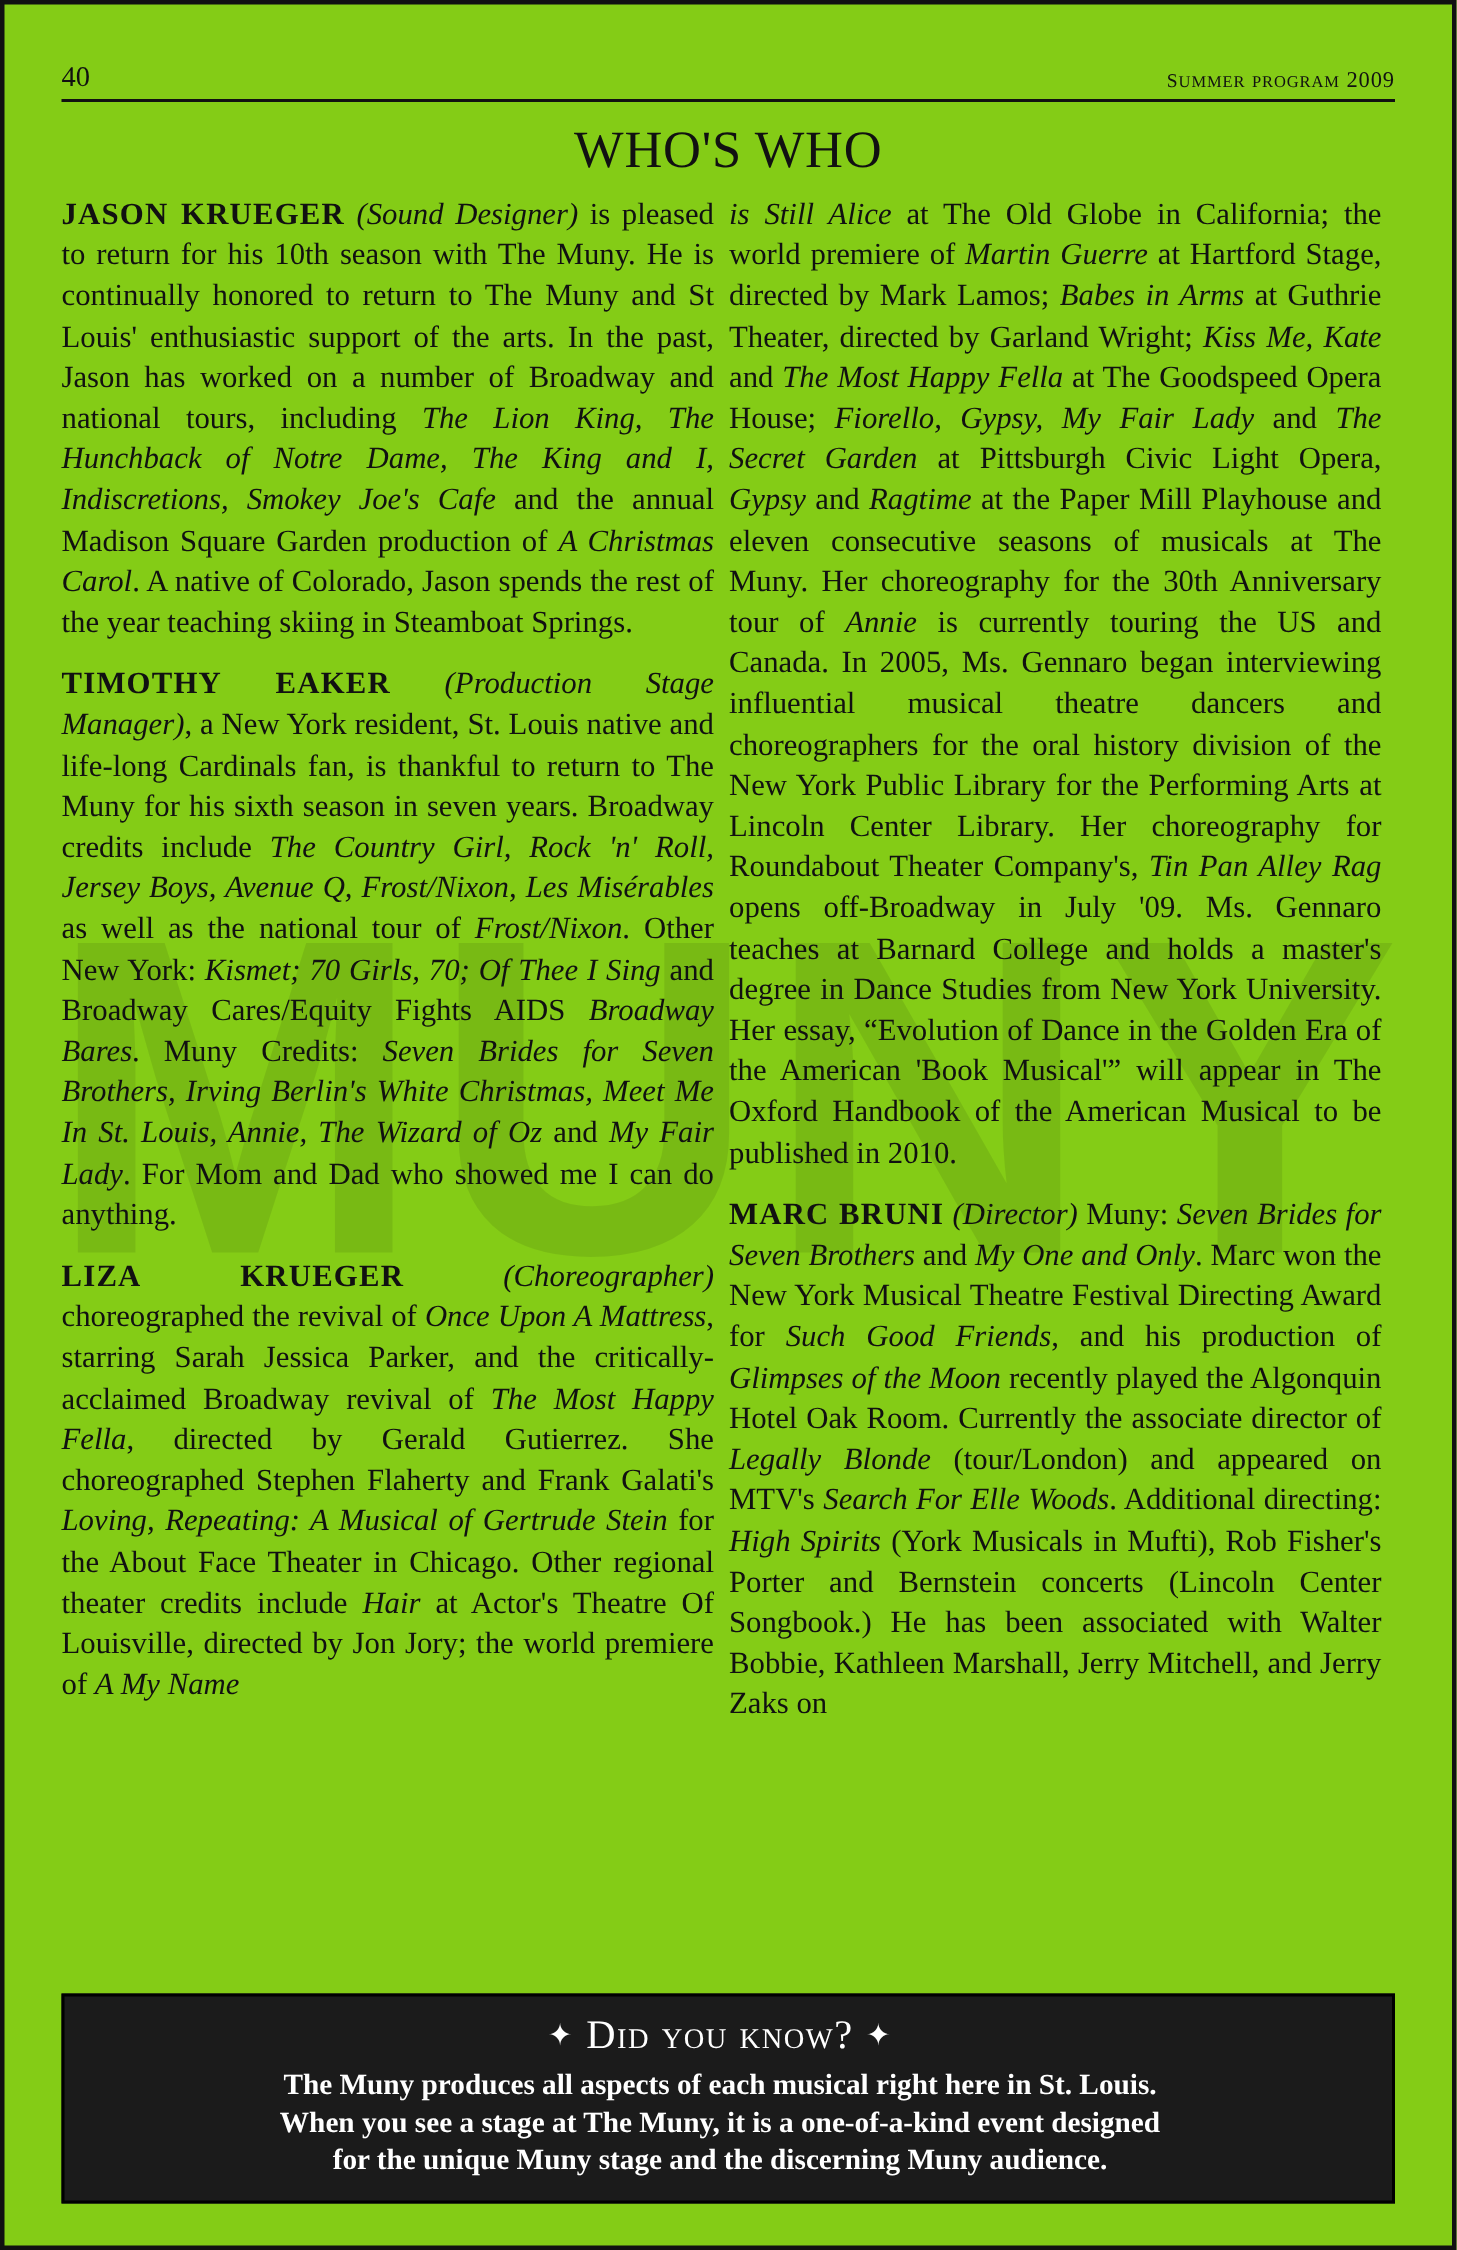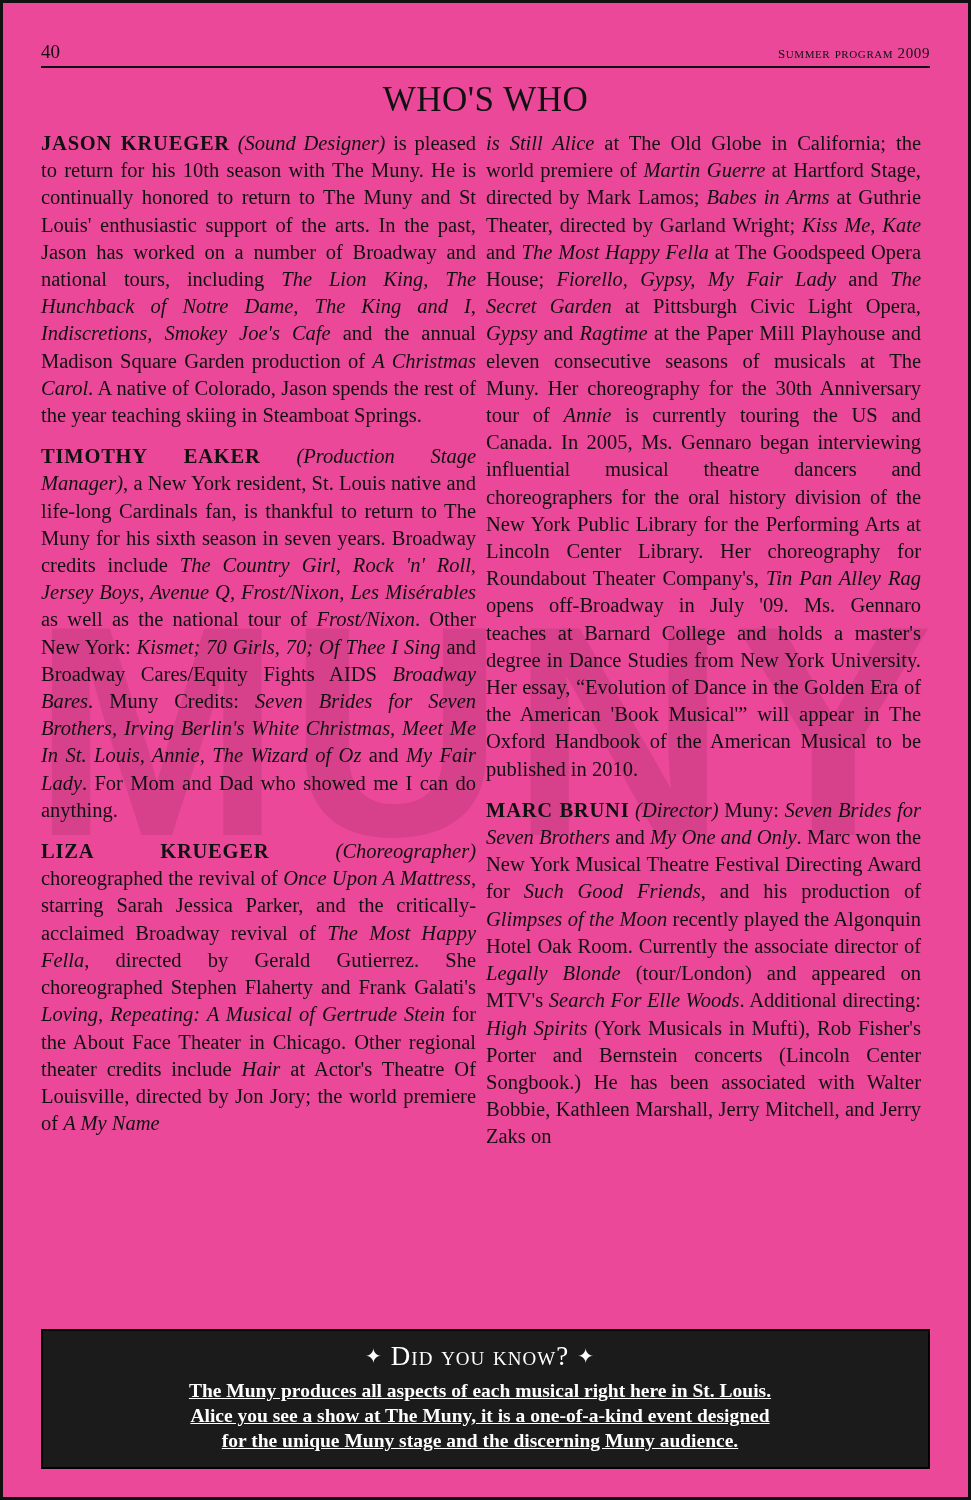--- a/index.html
+++ b/index.html
@@ -15,21 +15,21 @@
     position: relative;
     overflow: hidden;
   }
   .page {
     position: absolute;
     left: 0; top: 0;
     width: 971px;
     height: 1500px;
     box-sizing: border-box;
     border: 3px solid #111;
-    background: #ec4899;
+    background: #84cc16;
   }
   .inner {
     position: absolute;
     left: 38px;
     top: 38px;
     right: 38px;
     bottom: 30px;
   }
   
   .runhead {
@@ -116,21 +116,20 @@
   .dyk-title {
     font-size: 27px;
     font-variant: small-caps;
     letter-spacing: 1px;
     margin-bottom: 6px;
   }
   .dyk-line {
     font-size: 19.5px;
     font-weight: bold;
     line-height: 25px;
-    text-decoration: underline;
   }
   .dia { font-size: 20px; vertical-align: 2px; padding: 0 8px; }
 </style>
 </head>
 <body>
 
 <div class="page">
   <div class="inner">
 
     <div class="runhead">
@@ -170,16 +169,16 @@
       </div>
 
     </div>
   </div>
 
   <div class="dyk">
     <div class="dyk-title">
       <span class="dia">✦</span><span>Did you know?</span><span class="dia">✦</span>
     </div>
     <div class="dyk-line">The Muny produces all aspects of each musical right here in St. Louis.</div>
-    <div class="dyk-line">Alice you see a show at The Muny, it is a one-of-a-kind event designed</div>
+    <div class="dyk-line">When you see a stage at The Muny, it is a one-of-a-kind event designed</div>
     <div class="dyk-line">for the unique Muny stage and the discerning Muny audience.</div>
   </div>
 </div>
 
 </body></html>

